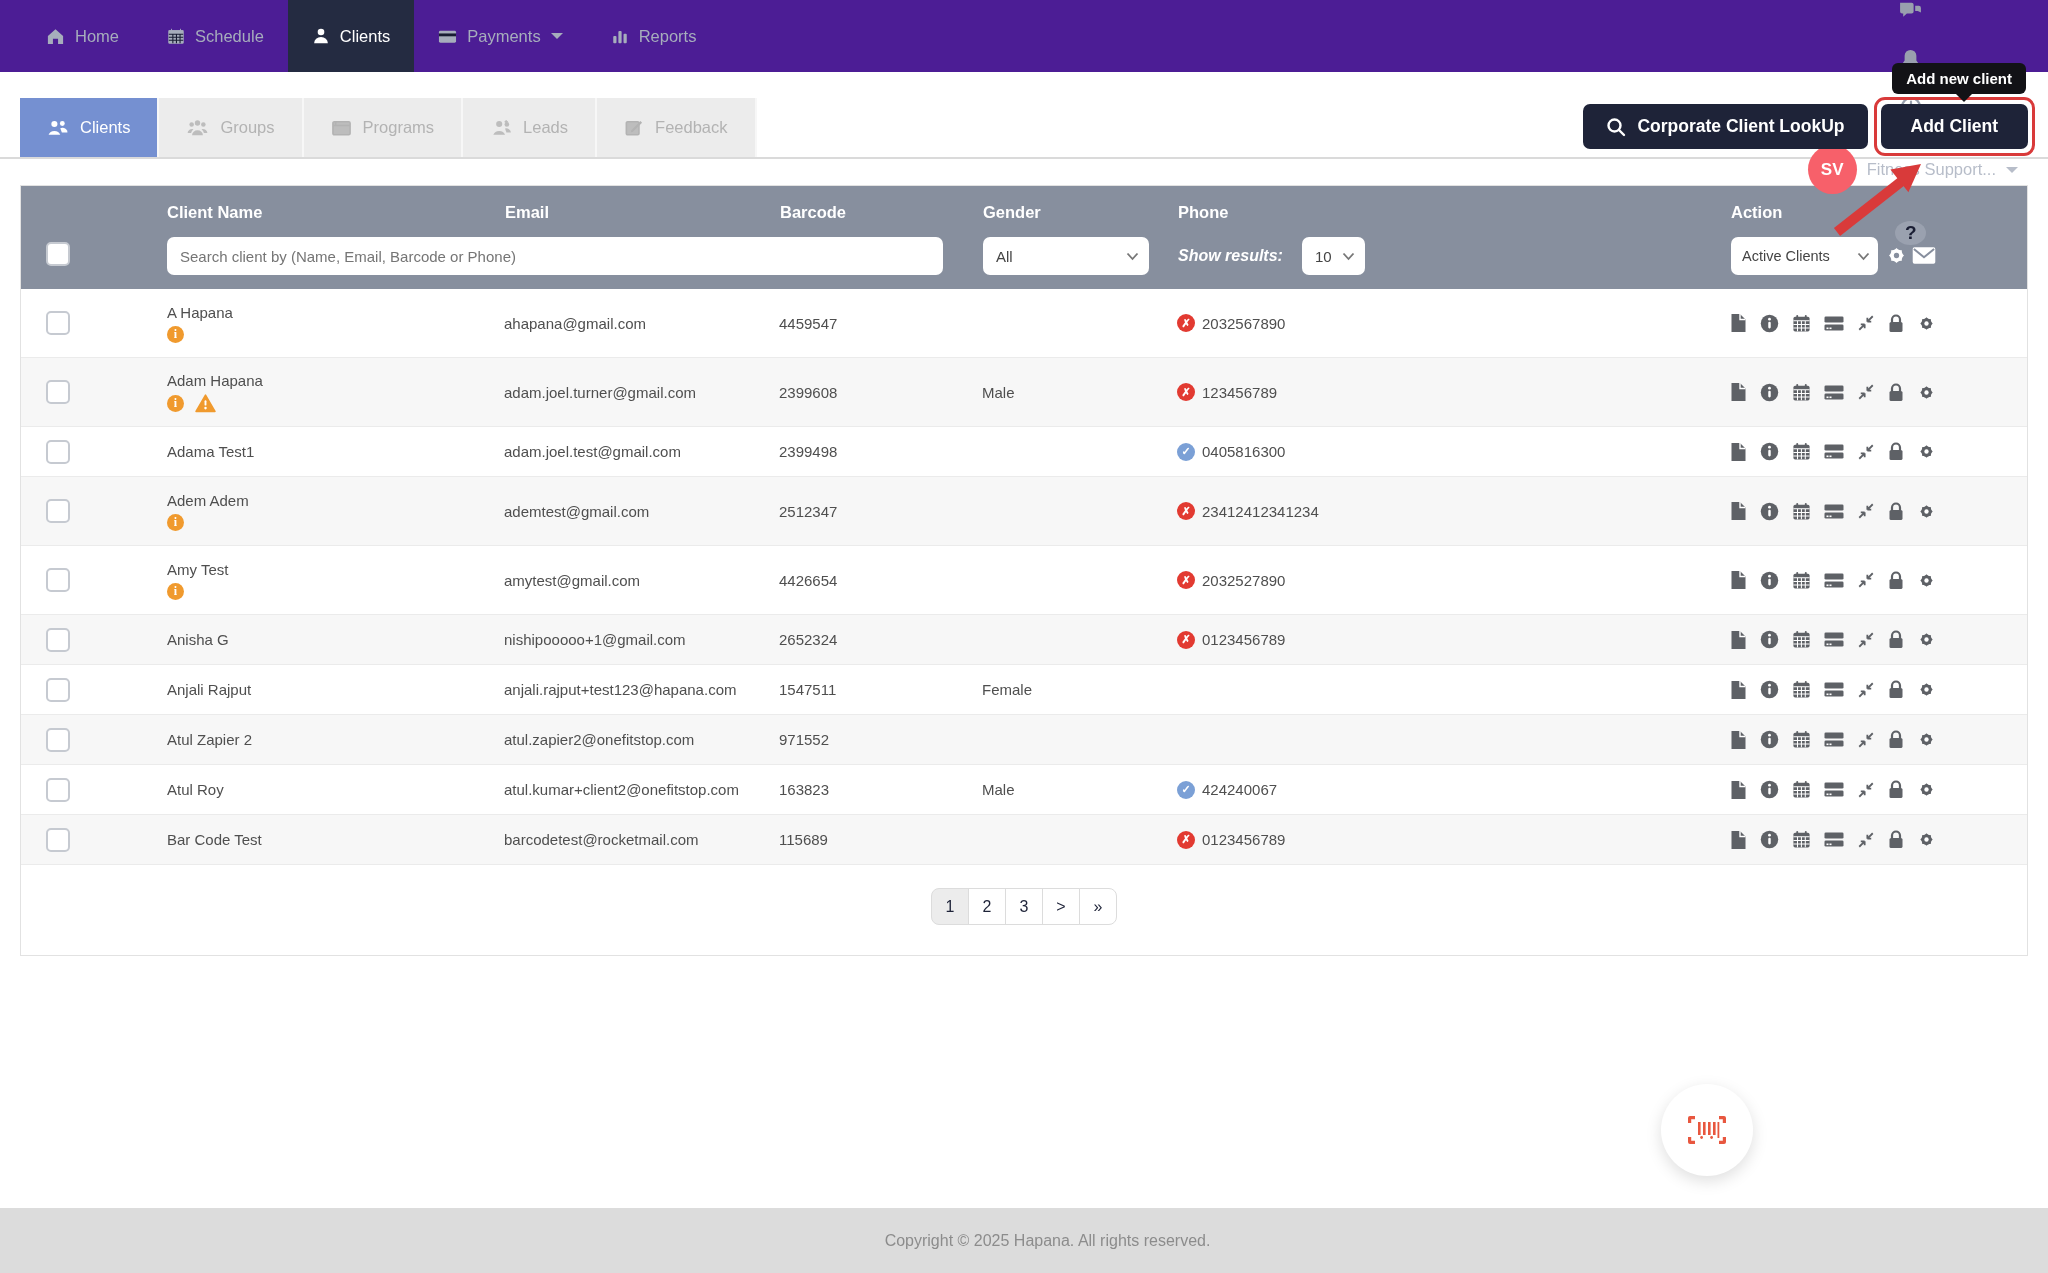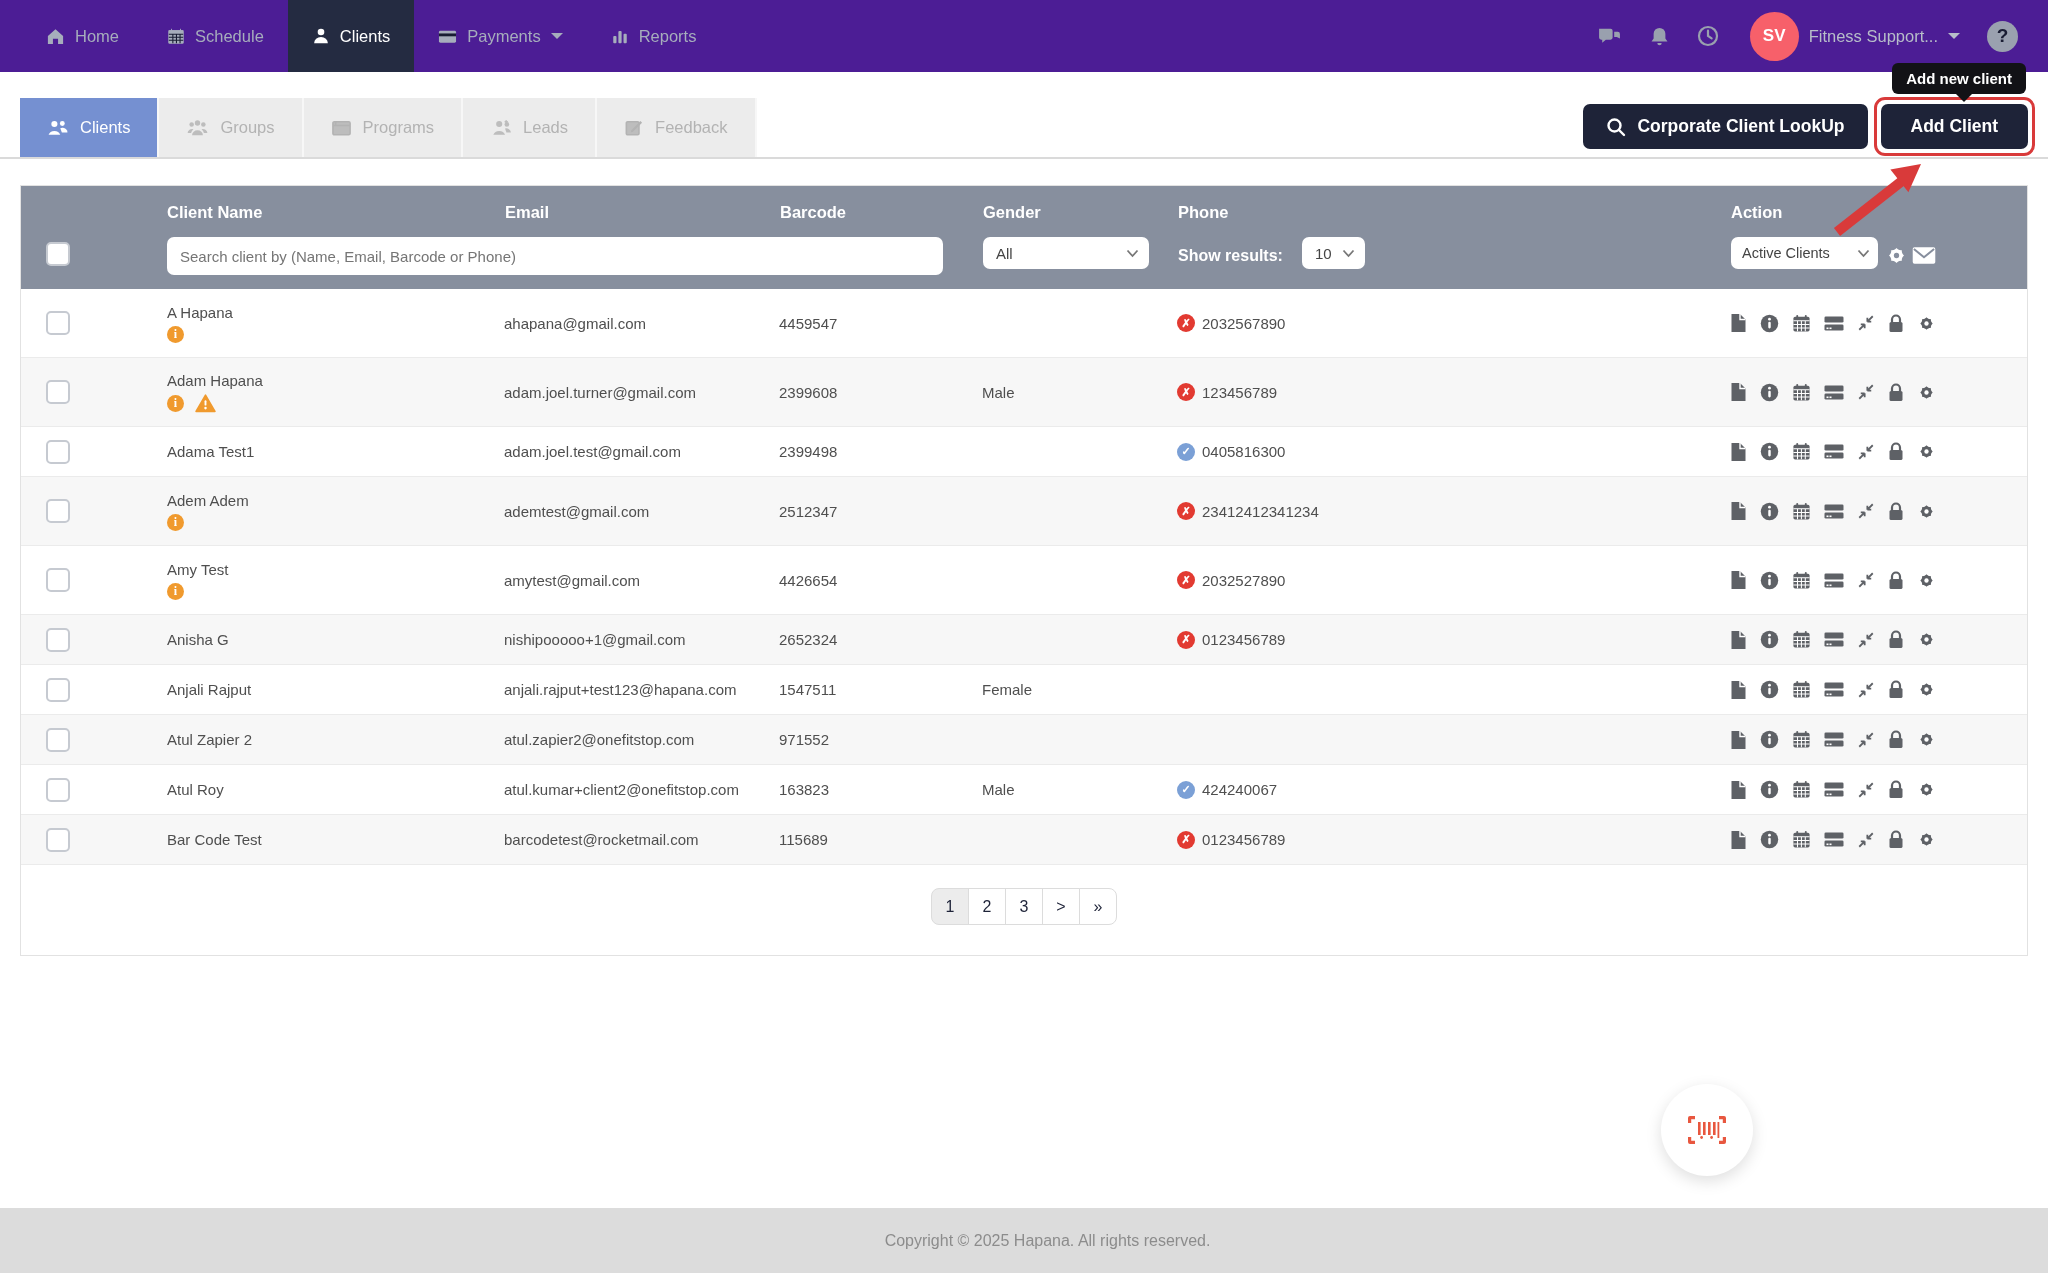--- a/index.html
+++ b/index.html
@@ -6,21 +6,21 @@
   .app{position:relative;width:2048px;height:1273px;overflow:hidden;background:#fff;}
 
   
   .navbar{position:absolute;top:0;left:0;right:0;height:72px;background:#4c1d95;display:flex;justify-content:space-between;align-items:stretch;padding:0 30px 0 22px;box-sizing:border-box;z-index:5;}
   .nav-left{display:flex;align-items:stretch;}
   .nav-item{display:flex;align-items:center;gap:10px;padding:0 24px;color:#a6adbc;font-size:16.5px;cursor:pointer;}
   .nav-item svg{fill:#a6adbc;}
   .nav-item.active{background:#242b41;color:#fff;}
   .nav-item.active svg{fill:#fff;}
   .caret{width:0;height:0;border:6px solid transparent;border-top-color:#a6adbc;margin-top:6px;}
-  .nav-right{display:flex;align-items:center;gap:27px;}
+  .nav-right{display:flex;align-items:center;gap:27px;flex-direction:column;}
   .icon-btn{background:none;border:none;padding:0;cursor:pointer;display:flex;align-items:center;}
   .avatar{width:49px;height:49px;border-radius:50%;background:#f7606a;color:#fff;font-weight:bold;font-size:17px;display:flex;align-items:center;justify-content:center;margin-left:4px;}
   .user-chip{display:flex;align-items:center;gap:10px;cursor:pointer;}
   .user-name{color:#b7bdc9;font-size:16.5px;text-align:right;}
   .user-caret{width:0;height:0;border:6px solid transparent;border-top-color:#b7bdc9;margin-top:6px;}
   .help-circle{width:31px;height:31px;border-radius:50%;background:#9aa1af;color:#191d33;font-weight:bold;font-size:19px;display:flex;align-items:center;justify-content:center;border:none;cursor:pointer;}
 
   
   .page{position:absolute;top:72px;left:0;right:0;bottom:65px;background:#fff;}
 
@@ -38,24 +38,24 @@
   .tooltip::after{content:"";position:absolute;top:100%;right:54px;border:8px solid transparent;border-top-color:#121216;}
   .arrow-svg{position:absolute;left:1822px;top:82px;pointer-events:none;z-index:7;}
 
   
   .table-wrap{margin:26px 20px 0;border:1px solid #e2e2e2;}
   .thead-block{position:relative;height:103px;background:#878f9e;}
   .th-label{position:absolute;top:17px;color:#fff;font-weight:bold;font-size:16.5px;}
   .checkbox{width:20px;height:20px;border:2px solid #c6cad1;border-radius:5px;background:#fff;cursor:pointer;}
   .head-check{position:absolute;left:25px;top:56px;}
   .search-input{position:absolute;left:146px;top:51px;width:776px;height:38px;border:none;border-radius:7px;padding:0 13px;font-size:15px;box-sizing:border-box;font-family:inherit;color:#333;outline:none;}
-  .select-box{position:absolute;height:32px;background:#fff;border-radius:7px;display:flex;align-items:center;justify-content:space-between;padding:0 10px 0 13px;font-size:15px;color:#444;cursor:pointer;box-sizing:border-box;}
+  .select-box{position:absolute;height:38px;background:#fff;border-radius:7px;display:flex;align-items:center;justify-content:space-between;padding:0 10px 0 13px;font-size:15px;color:#444;cursor:pointer;box-sizing:border-box;}
   .select-box svg{stroke:#777;}
   .sel-gender{left:962px;top:51px;width:166px;}
-  .show-results-label{position:absolute;left:1157px;top:61px;color:#fff;font-weight:bold;font-size:16px;}
+  .show-results-label{position:absolute;left:1157px;top:61px;color:#fff;font-weight:bold;font-size:16px;font-style:italic;}
   .sel-show{left:1281px;top:51px;width:63px;}
   .sel-action{left:1710px;top:51px;width:147px;font-size:14.5px;padding:0 8px 0 11px;}
   .head-gear{position:absolute;left:1864px;top:58px;cursor:pointer;}
   .head-envelope{position:absolute;left:1891px;top:60px;cursor:pointer;}
 
   table.clients{width:100%;border-collapse:collapse;table-layout:fixed;}
   tr.client-row{background:#fff;border-bottom:1px solid #ebebeb;}
   tr.client-row.alt{background:#f7f7f7;}
   td{padding:0 0 0 21px;font-size:15px;color:#4f4f4f;vertical-align:middle;height:49px;overflow:hidden;}
   tr.tall td{height:68px;}

